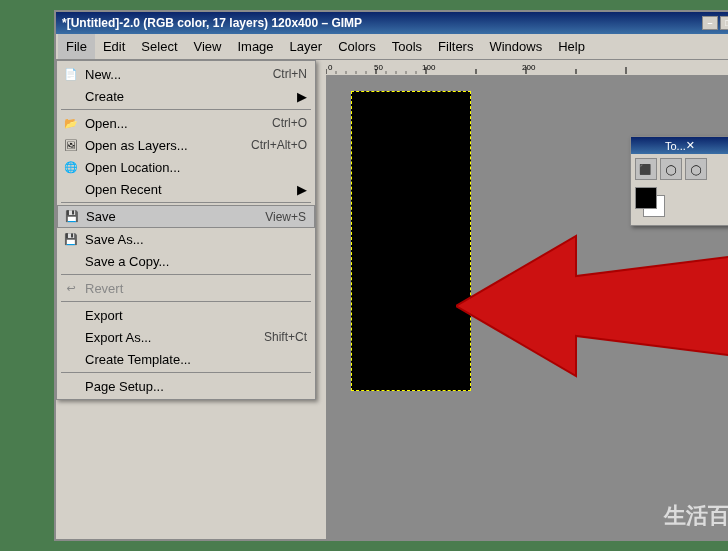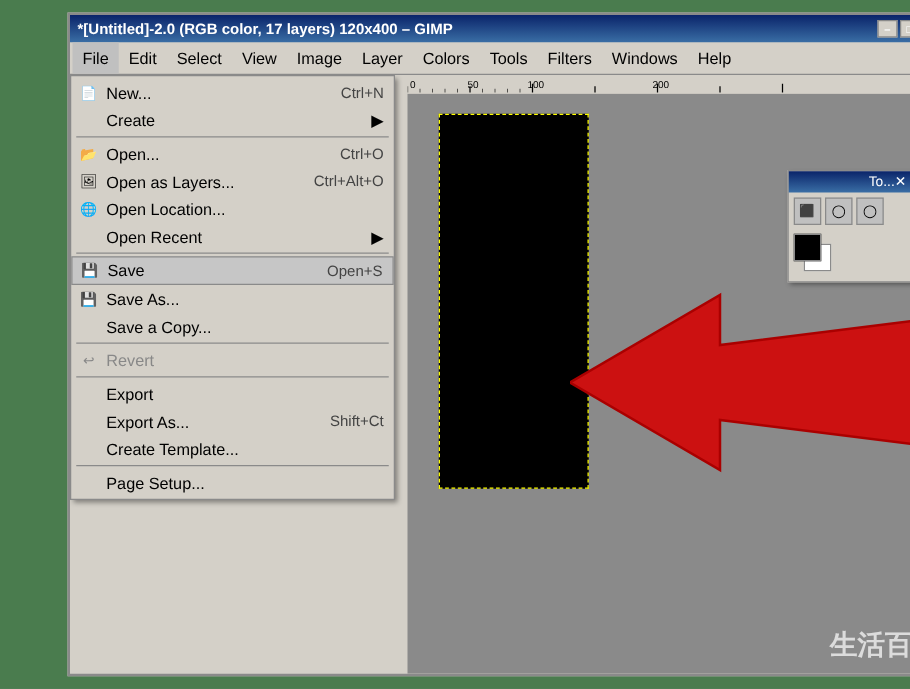--- a/index.html
+++ b/index.html
@@ -213,21 +213,21 @@
       z-index: 50;
     }
 
     .toolbox-title {
       background: linear-gradient(to bottom, #0a246a, #3a6ea5);
       color: white;
       font-size: 11px;
       padding: 2px 4px;
       display: flex;
       align-items: center;
-      justify-content: flex-end;
+      justify-content: center;
     }
 
     .toolbox-content {
       padding: 4px;
       display: flex;
       flex-direction: column;
       gap: 3px;
     }
 
     .tool-row {
@@ -360,21 +360,21 @@
         <div class="menu-entry">
           <span>Open Recent</span>
           <span class="arrow">▶</span>
         </div>
 
         <div class="menu-separator"></div>
 
         <div class="menu-entry save-highlighted">
           <span class="icon">💾</span>
           <span>Save</span>
-          <span class="shortcut">Open+S</span>
+          <span class="shortcut">View+S</span>
         </div>
 
         <div class="menu-entry">
           <span class="icon">💾</span>
           <span>Save As...</span>
         </div>
 
         <div class="menu-entry">
           <span>Save a Copy...</span>
         </div>

